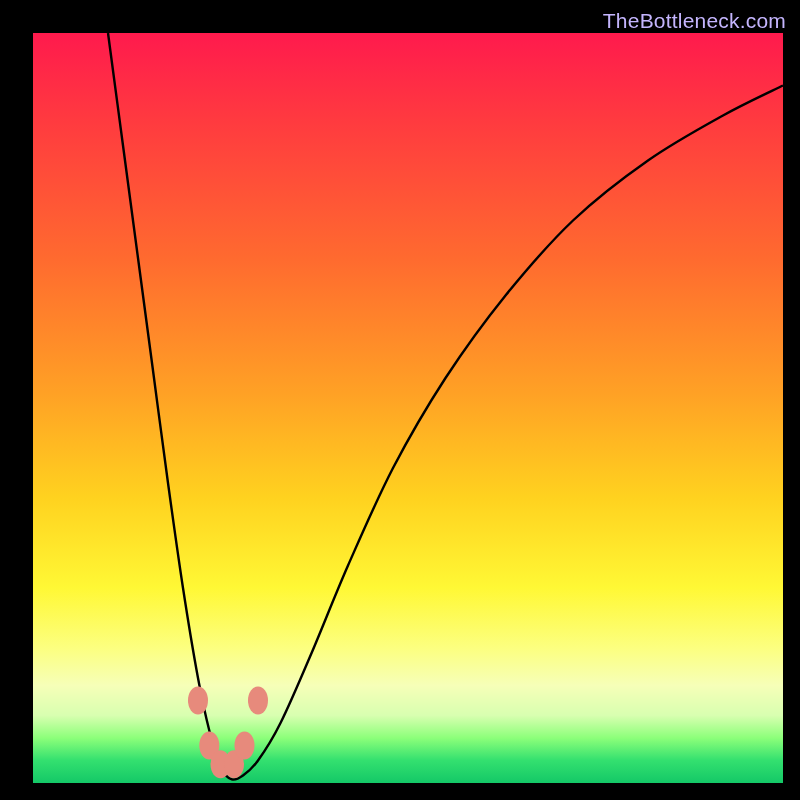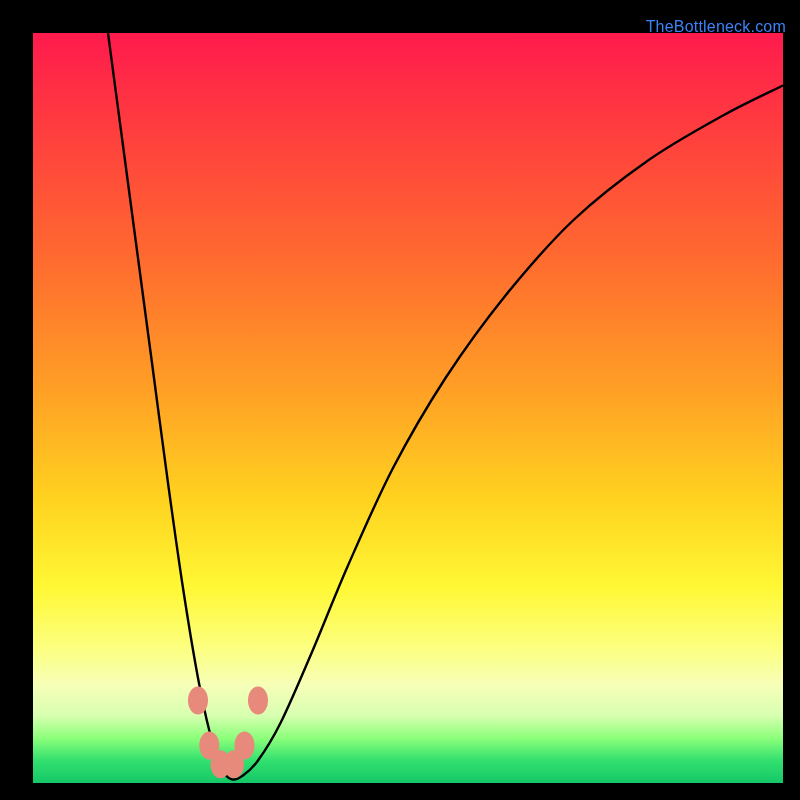--- a/index.html
+++ b/index.html
@@ -36,24 +36,24 @@
       #fcff80 82%,
       #f6ffb8 87%,
       #d8ffb0 91%,
       #8cff7a 94%,
       #33e06f 97%,
       #14c867 100%
     );
   }
   .watermark {
     position: absolute;
-    top: 18px;
+    top: 9px;
     right: 14px;
-    color: #3b82f6;
-    font-size: 16px;
+    color: #c4b5fd;
+    font-size: 21px;
     letter-spacing: 0.2px;
     font-weight: 400;
     user-select: none;
   }
   svg.curve {
     position: absolute;
     left: 0;
     top: 0;
     width: 750px;
     height: 750px;

